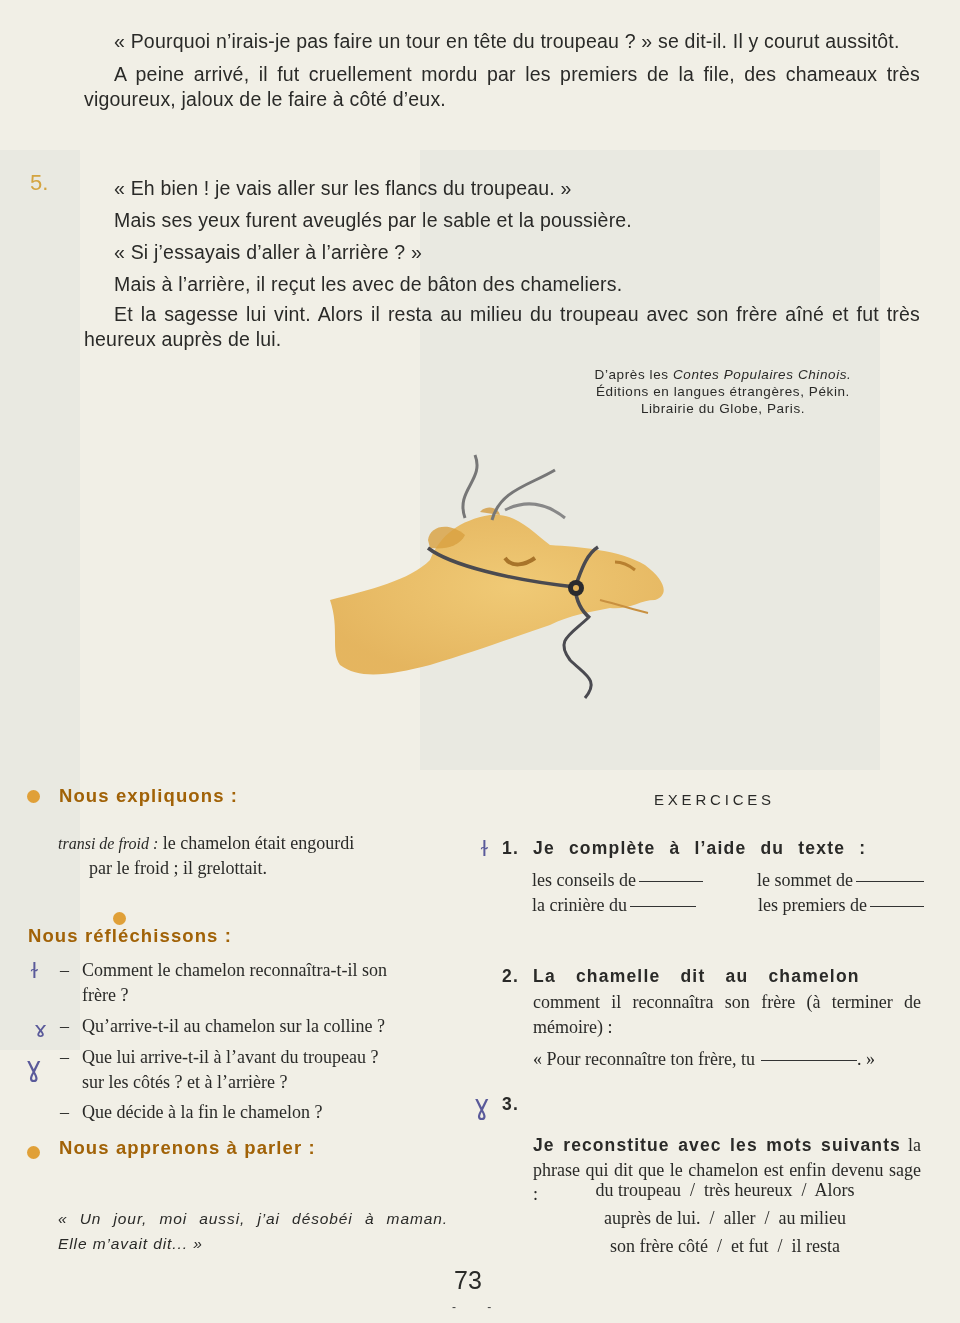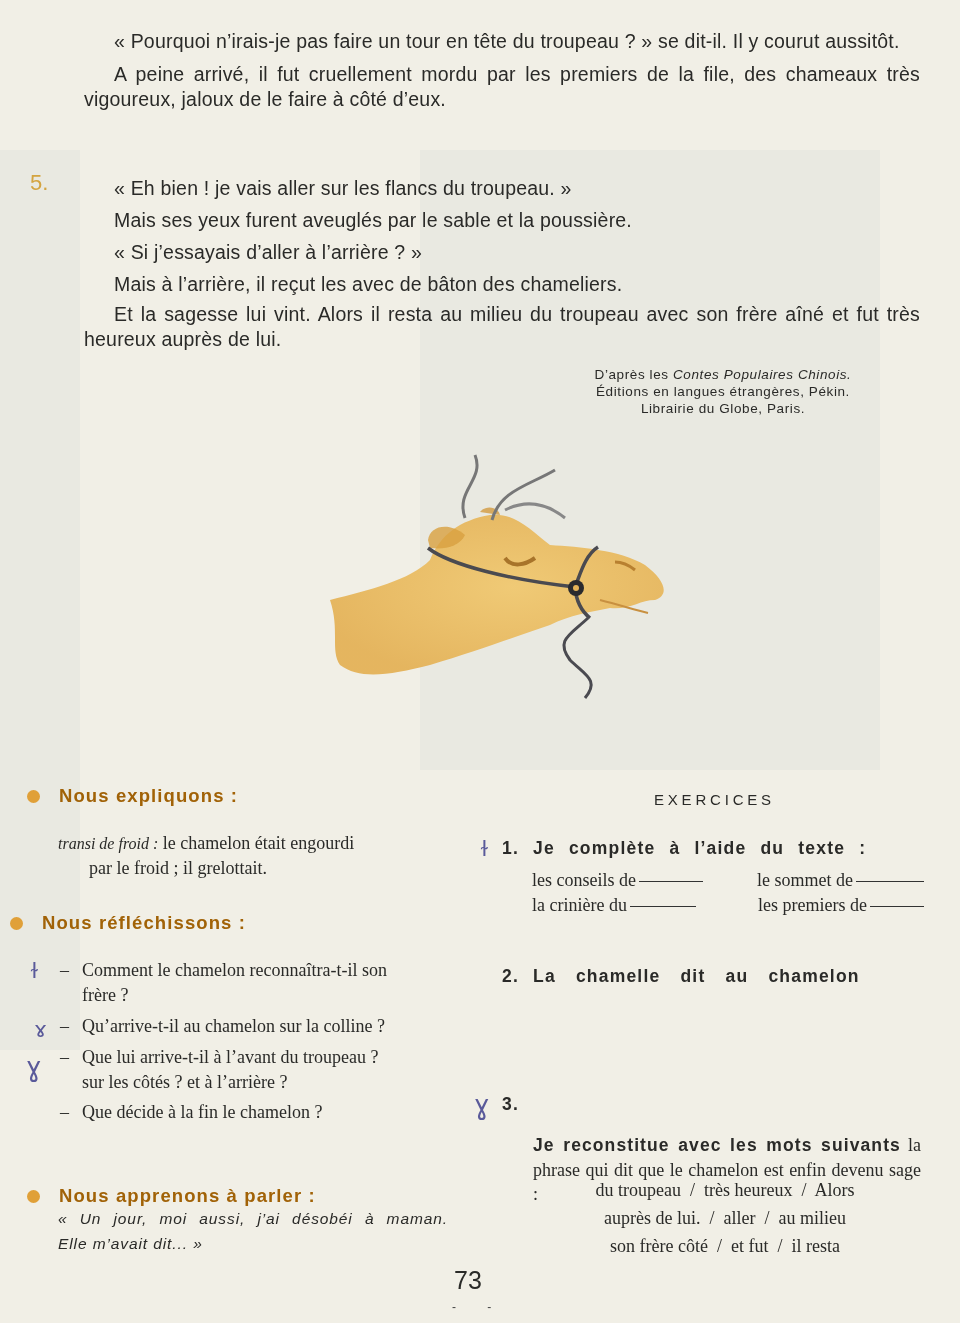--- a/index.html
+++ b/index.html
@@ -130,21 +130,21 @@
 
   <div class="sec-head" style="left:28px; top:785px;">
     <span class="bullet"></span>
     <span>Nous expliquons :</span>
   </div>
   <div class="explain serif">
     <div style="text-align:justify;"><span class="term">transi de froid :</span><span> le chamelon était engourdi</span></div>
     <div class="cont">par le froid ; il grelottait.</div>
   </div>
 
-  <div class="sec-head" style="left:11px; top:912px;">
+  <div class="sec-head" style="left:28px; top:912px;flex-direction:column;">
     <span class="bullet"></span>
     <span>Nous réfléchissons :</span>
   </div>
   <div class="q-list serif" style="top:958px;">
     <div class="q" style="top:0;">
       <span class="dash">–</span>
       <span class="txt">Comment le chamelon reconnaîtra-t-il son</span>
       <span class="txt2">frère ?</span>
     </div>
     <div class="q" style="top:56px;">
@@ -159,21 +159,21 @@
     <div class="q" style="top:142px;">
       <span class="dash">–</span>
       <span class="txt">Que décide à la fin le chamelon ?</span>
     </div>
   </div>
 
   <span class="mark" style="left:30px; top:958px;">ɫ</span>
   <span class="mark" style="left:34px; top:1017px;">ɤ</span>
   <span class="mark" style="left:26px; top:1052px; font-size:26px;">ɣ</span>
 
-  <div class="sec-head" style="left:28px; top:1185px;">
+  <div class="sec-head" style="left:28px; top:1137px;align-items:flex-end;">
     <span class="bullet"></span>
     <span>Nous apprenons à parler :</span>
   </div>
   <div class="speak">
     <div style="text-align:justify; text-align-last:justify;">« Un jour, moi aussi, j’ai désobéi à maman.</div>
     <div>Elle m’avait dit... »</div>
   </div>
 
   <div class="ex-title">EXERCICES</div>
 
@@ -199,20 +199,28 @@
         </span>
       <span class="fill-cell">
           <span>les premiers de</span>
           <span class="blank" style="width:54px;"></span>
         </span>
     </div>
   </div>
 
   <div class="ex-head" style="top:966px;">
     <span class="num">2.</span><span style="word-spacing:14px;">La chamelle dit au chamelon</span>
+  </div>
+  <div class="ex2 serif">
+    <div style="hyphens:manual;">comment il reconnaîtra son frère (à terminer de mémoire) :</div>
+    <div class="quote">
+      <span>« Pour reconnaître ton frère, tu</span>
+      <span class="blank" style="width:96px; margin-left:6px;"></span>
+      <span>. »</span>
+    </div>
   </div>
 
   <span class="mark" style="left:474px; top:1090px; font-size:26px;">ɣ</span>
   <div class="ex-head" style="top:1094px;">
     <span class="num">3.</span>
   </div>
   <div class="ex3 serif" style="top:1133px; text-indent:0;">
     <div style="text-align:justify;"><b>Je reconstitue avec les mots suivants</b><span> la phrase qui dit que le chamelon est enfin devenu sage :</span></div>
   </div>
   <div class="words serif">

